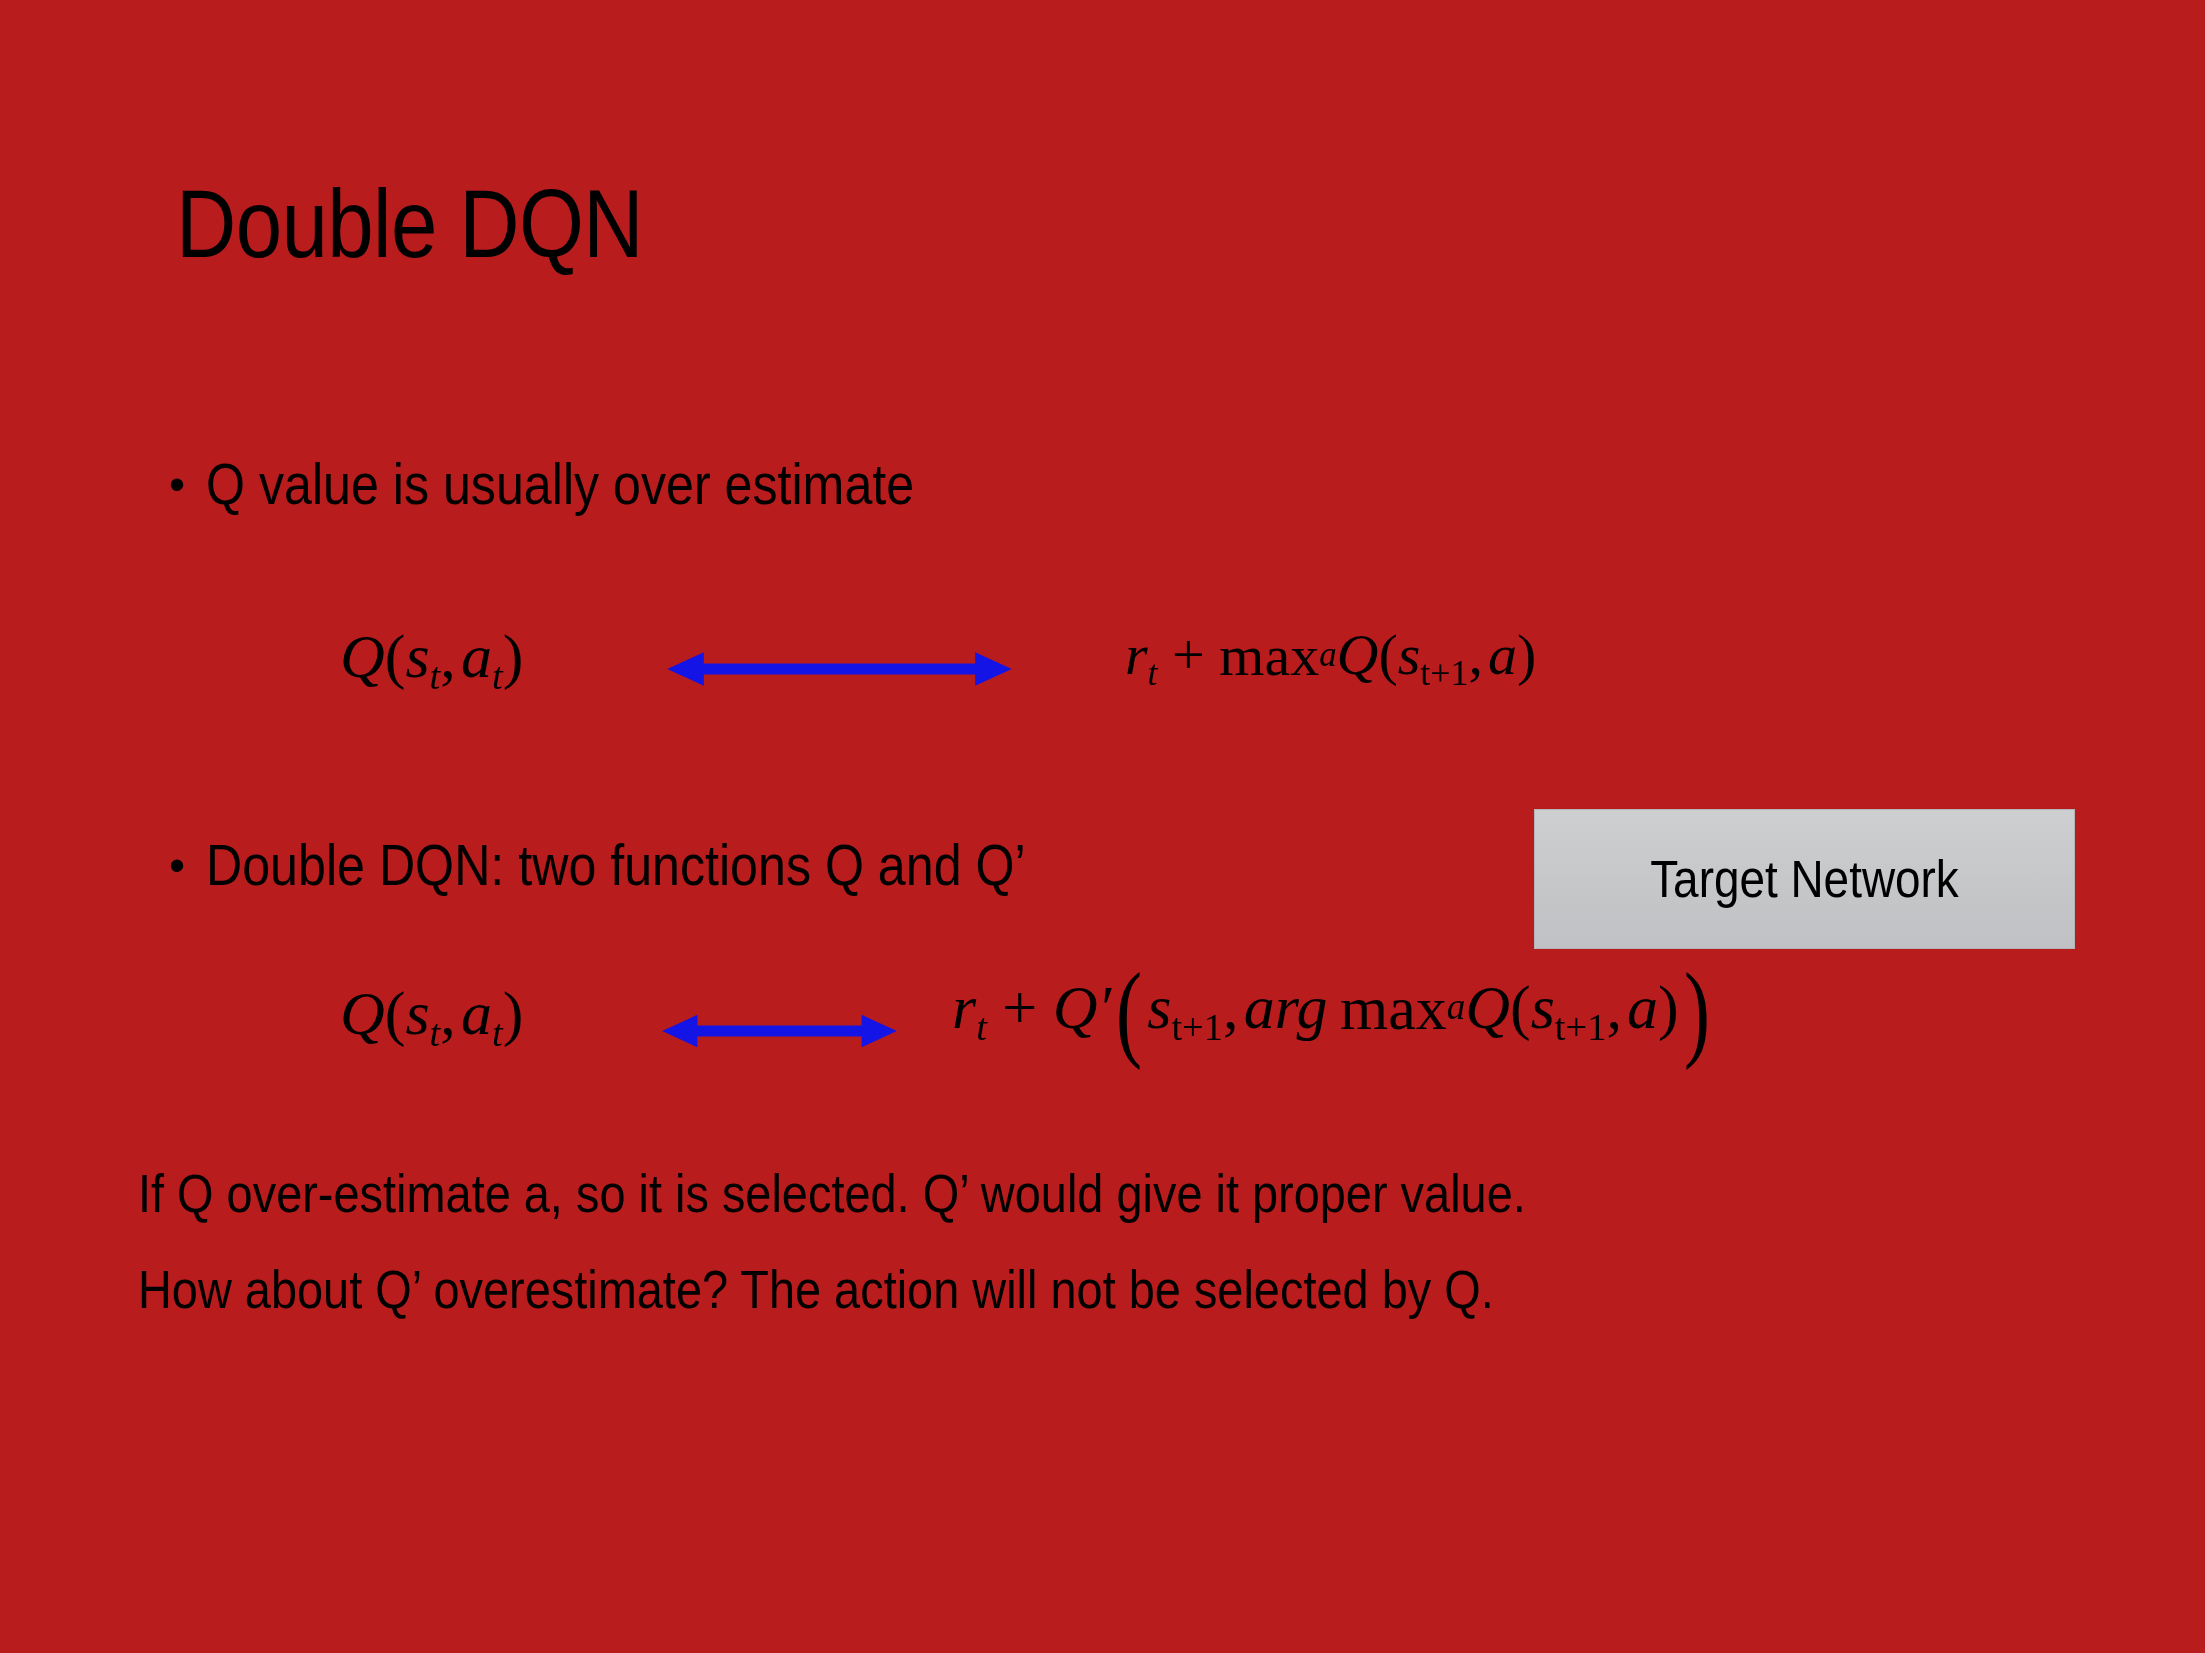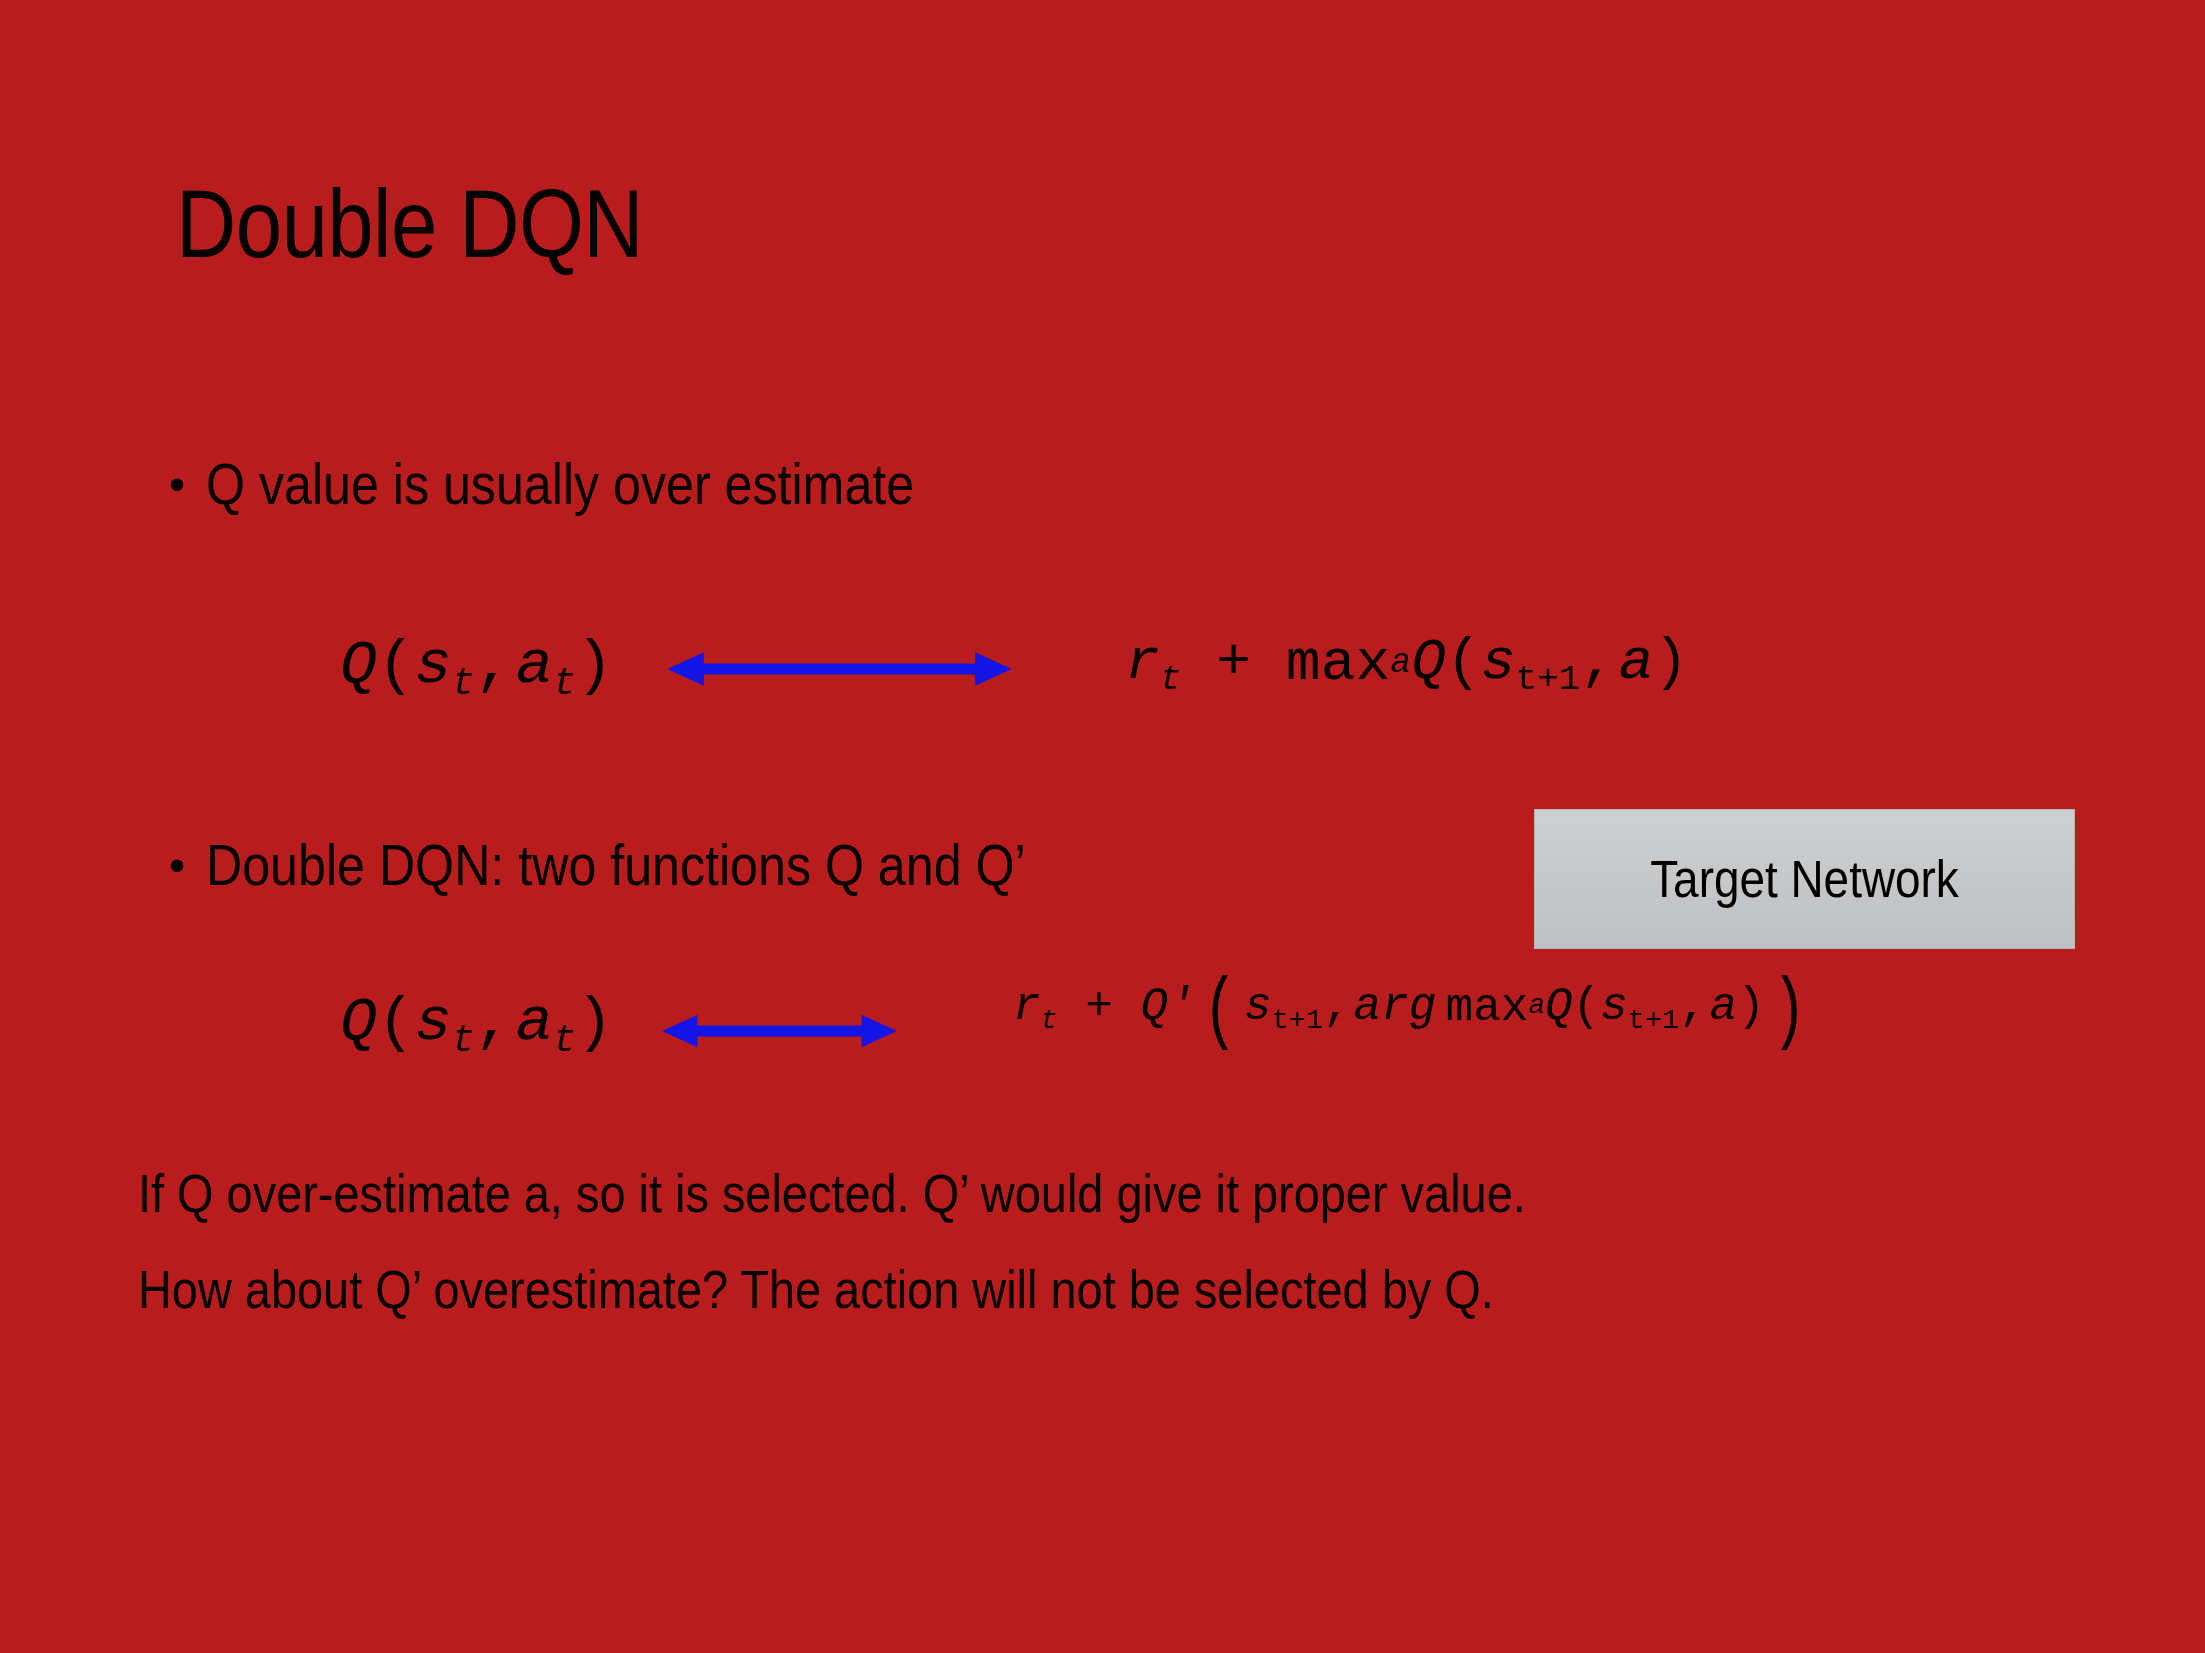--- a/index.html
+++ b/index.html
@@ -77,25 +77,24 @@
     font-size: 51px;
     line-height: 1;
     transform: scaleX(0.90);
     white-space: nowrap;
     color: #000000;
   }
 
   
   .math {
     position: absolute;
-    font-family: Liberation Mono, monospace;
+    font-family: Liberation Serif, serif;
     font-style: italic;
     color: #000000;
     white-space: nowrap;
-    margin-top: 9px;
   }
   .mathrm { font-style: normal; }
   .mvar   { font-style: italic; }
 
   .sub {
     font-size: 0.62em;
     vertical-align: -0.30em;
     font-style: italic;
   }
   .sub .mathrm { font-style: normal; }
@@ -124,21 +123,21 @@
     font-size: 1.75em;
     line-height: 0;
     transform: scaleX(0.72) translateY(0.04em);
     vertical-align: -0.14em;
   }
 
   
   #eq-1 { left: 340px; top: 621px;  font-size: 62px; }
   #eq-1-rhs { left: 1125px; top: 621px; font-size: 58px; }
   #eq-2 { left: 340px; top: 978px; font-size: 62px; }
-  #eq-2-rhs { left: 1013px; top: 972px; font-size: 46px; }
+  #eq-2-rhs { left: 952px; top: 972px; font-size: 62px; }
 
   
   .arrow {
     position: absolute;
   }
   #arrow-1 { left: 667px; top: 647px; }
   #arrow-2 { left: 662px; top: 1009px; }
 
   
   .explain {

